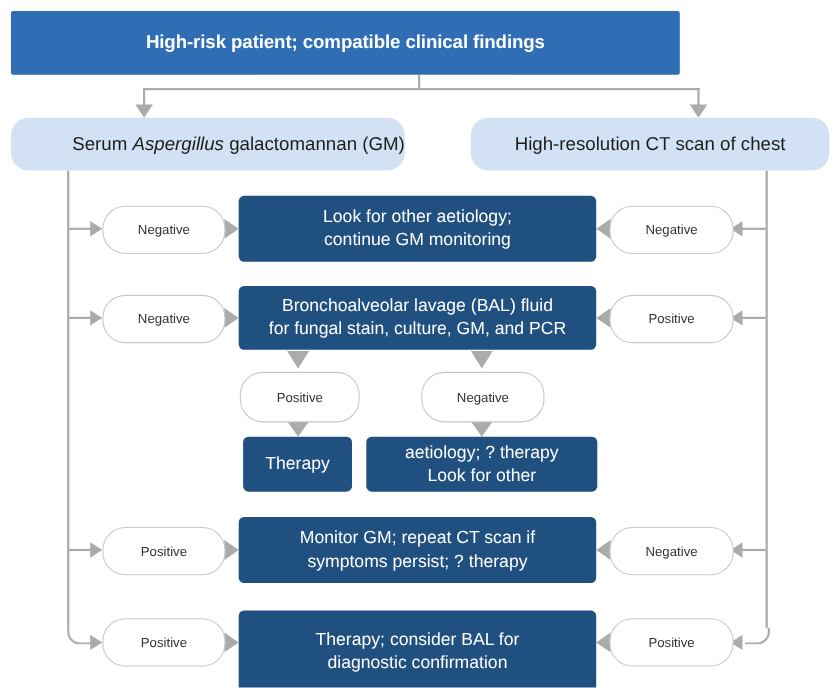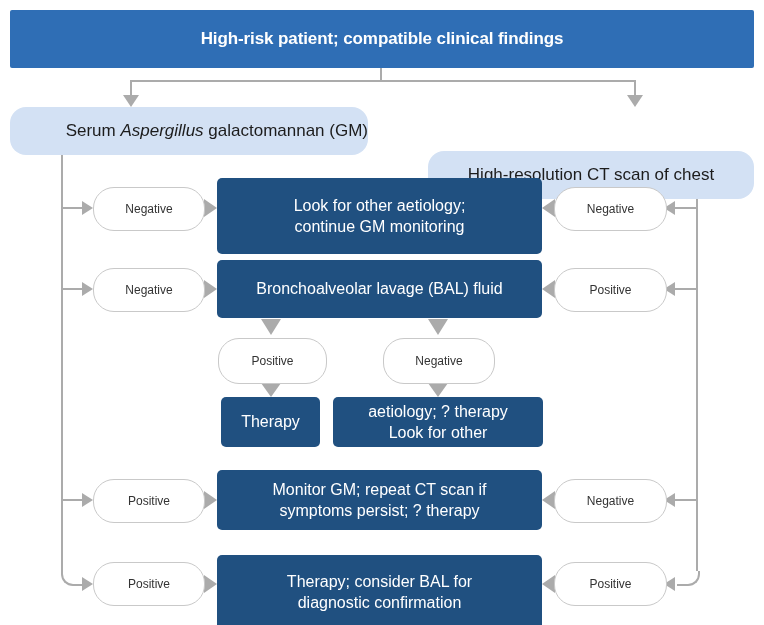--- a/index.html
+++ b/index.html
@@ -7,29 +7,29 @@
     --navy:#205080;
     --light-blue:#d3e1f4;
     --line-gray:#ababab;
     --oval-border:#c9c9c9;
   }
   html,body{margin:0;padding:0;background:#fff;}
   body{width:764px;height:625px;position:relative;overflow:hidden;
        font-family:"Liberation Sans",sans-serif;}
   .abs{position:absolute;}
 
-  .header{left:10px;top:10px;width:744px;height:58px;background:var(--header-blue);
+  .header{left:10px;top:10px;width:608px;height:58px;background:var(--header-blue);
           border-radius:2px;display:flex;align-items:center;justify-content:center;
           color:#fff;font-weight:bold;font-size:17px;letter-spacing:-0.1px;}
 
   .pill{height:48px;top:107px;background:var(--light-blue);border-radius:16px;
         display:flex;align-items:center;justify-content:center;
         color:#1c1c1c;font-size:17px;z-index:1;}
   .pill-serum{left:10px;width:358px;justify-content:flex-end;}
-  .pill-ct{left:428px;width:326px;margin-top:44px;}
+  .pill-ct{left:428px;width:326px;}
 
   .line{background:var(--line-gray);}
   .stub{left:380px;top:68px;width:2px;height:13px;}
   .topline{left:130px;top:80px;width:506px;height:2px;}
   .drop-l{left:130px;top:80px;width:2px;height:16px;}
   .drop-r{left:634px;top:80px;width:2px;height:16px;}
   .vline-l{left:61px;top:155px;width:2px;height:416px;}
   .vline-r{left:696px;top:155px;width:2px;height:416px;}
   .elbow-l{left:61px;top:571px;width:21px;height:13px;
            border-left:2px solid var(--line-gray);border-bottom:2px solid var(--line-gray);
@@ -68,21 +68,21 @@
   .oval-l{left:93px;width:110px;}
   .oval-r{left:554px;width:111px;}
   .ovy1{top:187px;} .ovy2{top:268px;} .ovy4{top:479px;} .ovy5{top:562px;}
   .oval-mid{top:338px;height:44px;}
   .oval-mid-pos{left:218px;width:107px;}
   .oval-mid-neg{left:383px;width:110px;}
 
   .navy{left:217px;width:325px;background:var(--navy);color:#fff;border-radius:5px;
         display:flex;flex-direction:column;align-items:center;justify-content:center;
         text-align:center;font-size:16px;line-height:1.32;z-index:1;}
-  .ny1{top:178px;height:76px;} .ny2{top:260px;height:58px;}
+  .ny1{top:178px;height:60px;} .ny2{top:260px;height:58px;}
   .ny4{top:470px;height:60px;} .ny5{top:555px;height:74px;}
   .navy-sm{background:var(--navy);color:#fff;border-radius:5px;display:flex;
            flex-direction:column;align-items:center;justify-content:center;
            text-align:center;font-size:16px;line-height:1.32;z-index:1;}
   .box-therapy{left:221px;top:397px;width:99px;height:50px;}
   .box-other{left:333px;top:397px;width:210px;height:50px;}
   .mid-ar-a1{left:261px;top:319px;} .mid-ar-a2{left:428px;top:319px;}
   .mid-ar-b1{left:261px;top:383px;} .mid-ar-b2{left:428px;top:383px;}
   .tda-l{left:123px;top:95px;} .tda-r{left:627px;top:95px;}
   i{font-style:italic;}
@@ -144,20 +144,21 @@
   <div class="abs tri tri-left-lg ob-r oy2"></div>
   <div class="abs tri tri-left-lg ob-r oy4"></div>
   <div class="abs tri tri-left-lg ob-r oy5"></div>
 
   <div class="abs navy ny1">
     <div>Look for other aetiology;</div>
     <div>continue GM monitoring</div>
   </div>
   <div class="abs navy ny2">
     <div>Bronchoalveolar lavage (BAL) fluid</div>
+    <div>for fungal stain, culture, GM, and PCR</div>
   </div>
   <div class="abs navy ny4">
     <div>Monitor GM; repeat CT scan if</div>
     <div>symptoms persist; ? therapy</div>
   </div>
   <div class="abs navy ny5">
     <div>Therapy; consider BAL for</div>
     <div>diagnostic confirmation</div>
   </div>
 

